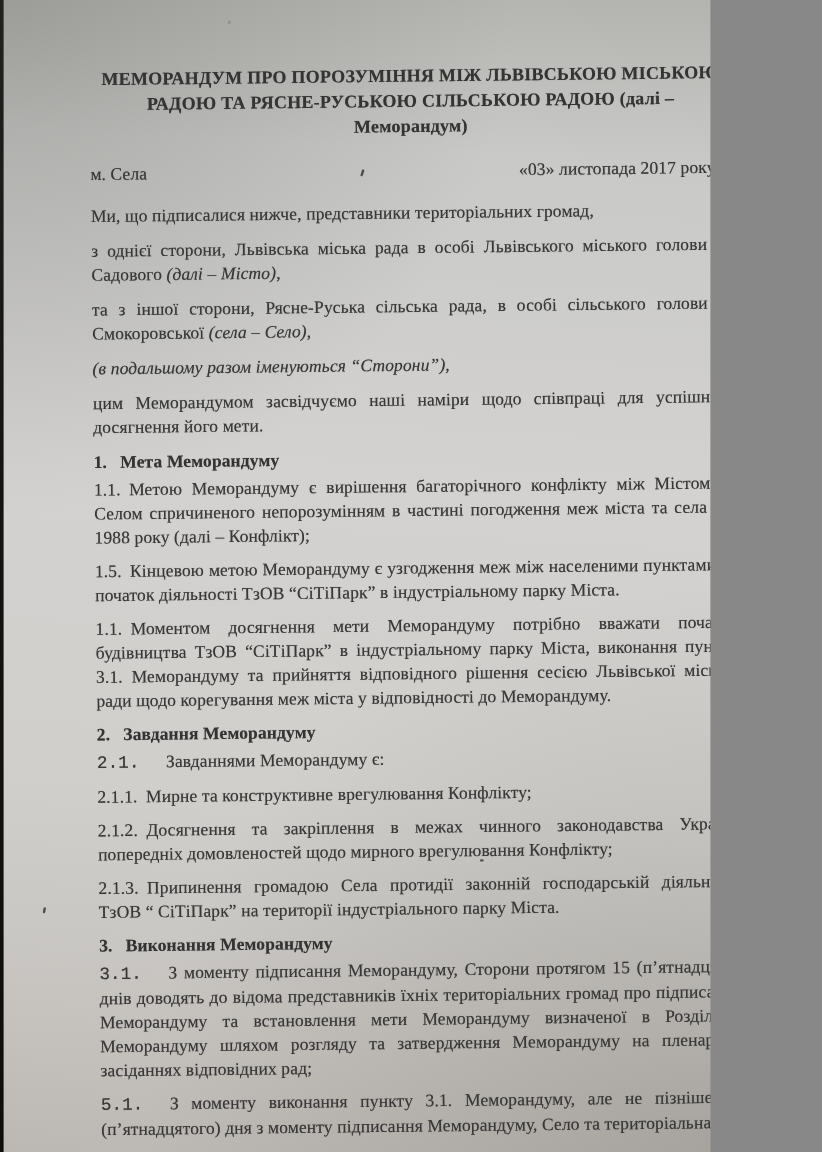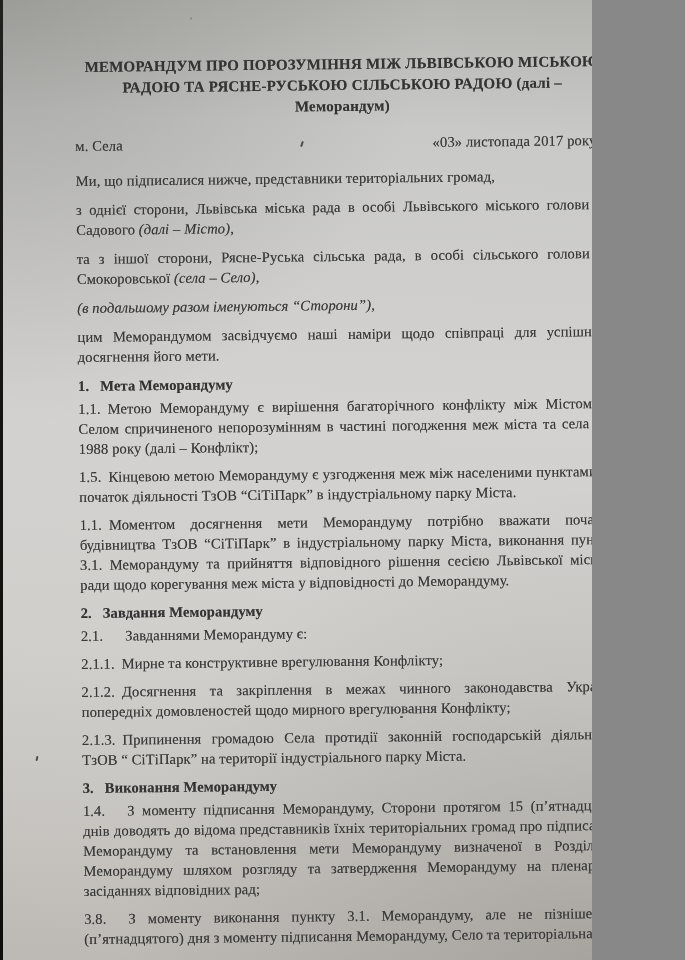--- a/index.html
+++ b/index.html
@@ -39,21 +39,21 @@
     margin:0 0 15px 0;
   }
   .placedate .date{margin-right:14px;}
   p{margin:0 0 9px 0;text-align:justify;}
   p.no-justify{text-align:left;}
   .heading{
     margin:4px 0 3px 0;font-weight:700;color:#333;text-align:left;
   }
   .clause{margin:0 0 8px 0;}
   .num{display:inline-block;margin-right:7px;}
-  .num.wide{margin-right:22px;}
+  .num.wide{margin-right:22px;font-family:Liberation Mono, monospace;}
   .heading .num{margin-right:11px;}
   em{font-style:italic;}
   .speck{position:absolute;background:#4e4e4c;border-radius:1px;}
   .speck.s1{left:301px;top:141px;width:2px;height:6px;transform:rotate(18deg);}
   .speck.s2{left:628px;top:304px;width:6px;height:2px;transform:rotate(-35deg);background:#6a6a66;}
   .speck.s3{left:36px;top:756px;width:2px;height:5px;transform:rotate(12deg);}
   .speck.s4{left:642px;top:925px;width:10px;height:2px;transform:rotate(32deg);background:#454442;}
   .speck.s5{left:190px;top:17px;width:2px;height:3px;background:#8e8e8a;}
   .speck.s6{left:400px;top:716px;width:3px;height:2px;}
 </style>
@@ -90,22 +90,22 @@
     <p class="clause"><span class="num">1.5.</span><span>Кінцевою метою Меморандуму є узгодження меж між населеними пунктами та початок діяльності ТзОВ “СіТіПарк” в індустріальному парку Міста.</span></p>
     <p class="clause"><span class="num">1.1.</span><span>Моментом досягнення мети Меморандуму потрібно вважати початок будівництва ТзОВ “СіТіПарк” в індустріальному парку Міста, виконання пункту 3.1. Меморандуму та прийняття відповідного рішення сесією Львівської міської ради щодо корегування меж міста у відповідності до Меморандуму.</span></p>
 
     <p class="heading"><span class="num">2.</span><span>Завдання Меморандуму</span></p>
     <p class="clause"><span class="num wide">2.1.</span><span>Завданнями Меморандуму є:</span></p>
     <p class="clause"><span class="num">2.1.1.</span><span>Мирне та конструктивне врегулювання Конфлікту;</span></p>
     <p class="clause"><span class="num">2.1.2.</span><span>Досягнення та закріплення в межах чинного законодавства України попередніх домовленостей щодо мирного врегулювання Конфлікту;</span></p>
     <p class="clause"><span class="num">2.1.3.</span><span>Припинення громадою Села протидії законній господарській діяльності ТзОВ “ СіТіПарк” на території індустріального парку Міста.</span></p>
 
     <p class="heading"><span class="num">3.</span><span>Виконання Меморандуму</span></p>
-    <p class="clause"><span class="num wide">1.4.</span><span>З моменту підписання Меморандуму, Сторони протягом 15 (п’ятнадцяти) днів доводять до відома представників їхніх територіальних громад про підписання Меморандуму та встановлення мети Меморандуму визначеної в Розділі 2 Меморандуму шляхом розгляду та затвердження Меморандуму на пленарних засіданнях відповідних рад;</span></p>
-    <p class="clause"><span class="num wide">3.8.</span><span>З моменту виконання пункту 3.1. Меморандуму, але не пізніше 15 (п’ятнадцятого) дня з моменту підписання Меморандуму, Село та територіальна</span></p>
+    <p class="clause"><span class="num wide">3.1.</span><span>З моменту підписання Меморандуму, Сторони протягом 15 (п’ятнадцяти) днів доводять до відома представників їхніх територіальних громад про підписання Меморандуму та встановлення мети Меморандуму визначеної в Розділі 2 Меморандуму шляхом розгляду та затвердження Меморандуму на пленарних засіданнях відповідних рад;</span></p>
+    <p class="clause"><span class="num wide">5.1.</span><span>З моменту виконання пункту 3.1. Меморандуму, але не пізніше 15 (п’ятнадцятого) дня з моменту підписання Меморандуму, Село та територіальна</span></p>
 
   </div>
 
   <div class="speck s1"></div>
   <div class="speck s2"></div>
   <div class="speck s3"></div>
   <div class="speck s4"></div>
   <div class="speck s5"></div>
   <div class="speck s6"></div>
 </div>

